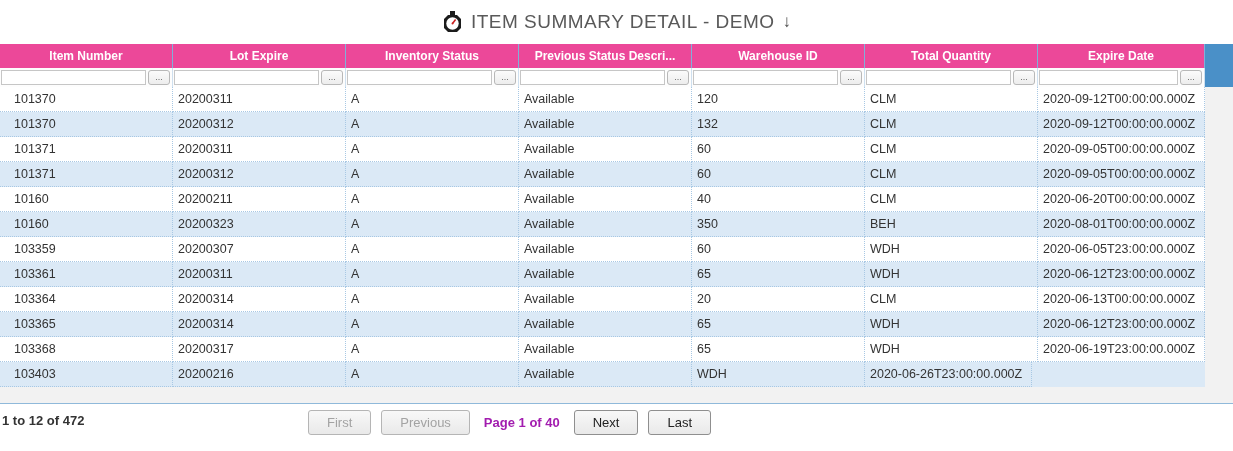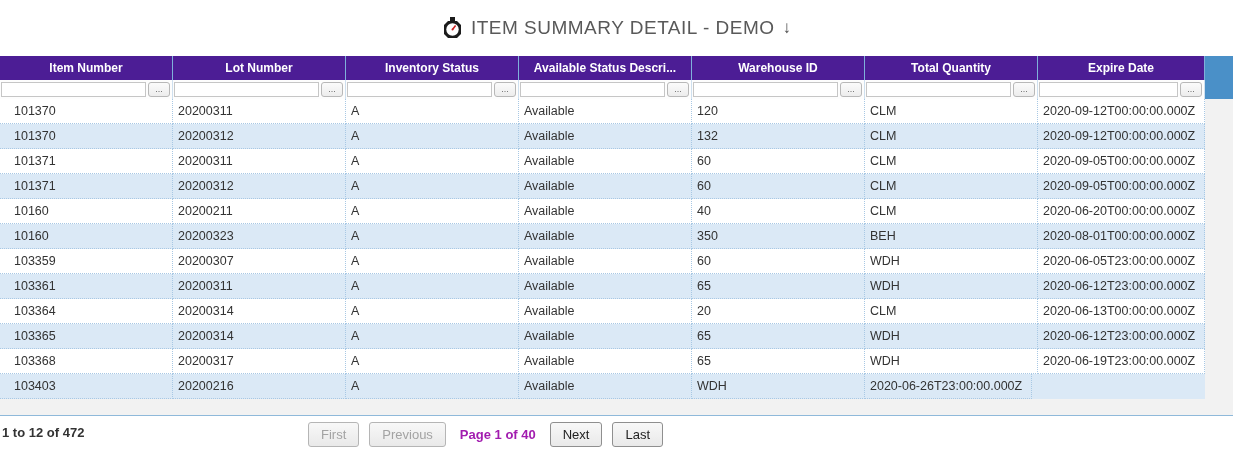--- a/index.html
+++ b/index.html
@@ -1,30 +1,30 @@
 <!DOCTYPE html>
 <html><head>
 <meta charset="utf-8">
 <style>
   * { margin:0; padding:0; box-sizing:border-box; }
   html,body { width:1233px; height:451px; background:#ffffff;
     font-family:"Liberation Sans", sans-serif; overflow:hidden; }
 
   
-  .titlebar { height:56px; display:flex; align-items:center; justify-content:center; gap:8px; }
+  .titlebar { height:44px; display:flex; align-items:center; justify-content:center; gap:8px; }
   .title-text { font-size:19px; color:#595959; letter-spacing:0.5px; }
   .title-arrow { font-size:17px; color:#4a4a4a; }
 
   
   .col0{width:173px;} .col1{width:173px;} .col2{width:173px;} .col3{width:173px;}
   .col4{width:173px;} .col5{width:173px;} .col6{width:167px;}
   .gutter{width:28px;}
 
   
-  .header-row { display:flex; height:24px; background:#4c1d95; }
+  .header-row { display:flex; height:24px; background:#ec4899; }
   .hcell { display:flex; align-items:center; justify-content:center;
     color:#ffffff; font-size:12px; font-weight:bold;
     border-right:1px solid #7fb0da; overflow:hidden; white-space:nowrap; }
   .hcell:last-of-type { border-right:none; }
   .header-gutter { background:#4a90c8; }
 
   
   .filter-row { display:flex; height:19px; background:#fdfdfd; align-items:center; }
   .fcell { display:flex; align-items:center; height:100%; padding:1px 2px 1px 1px;
     border-right:1px solid #cfe0ef; }
@@ -43,21 +43,21 @@
     border-right:1px dotted #a8c8e4; border-bottom:1px dotted #a8c8e4;
     overflow:hidden; white-space:nowrap; }
   .cell.col0 { padding-left:14px; }
 
   .separator { border-top:1px solid #8fb9da; box-shadow:0 1px 0 #dceaf6; }
 
   
   .footer { position:relative; height:42px; background:#ffffff; }
   .range-text { position:absolute; left:2px; top:9px; font-size:13px; font-weight:bold; color:#333; }
   .pager { position:absolute; left:308px; top:6px; display:flex; align-items:center; gap:10px; }
-  .pager button { height:25px; padding:0 12px; font-size:13px; color:#222;
+  .pager button { height:25px; padding:0 18px; font-size:13px; color:#222;
     background:linear-gradient(#f8f8f8,#e9e9e9); border:1px solid #8f8f8f; border-radius:3px;
     font-family:"Liberation Sans", sans-serif; cursor:pointer; }
   .pager button.disabled { color:#a3a3a3; border-color:#b5b5b5; }
   .page-label { font-size:13px; font-weight:bold; color:#a21caf; margin:0 4px; }
 
   .stopwatch { display:block; }
 </style>
 </head>
 <body>
 
@@ -68,23 +68,23 @@
     <circle cx="10.5" cy="12.5" r="6.2" fill="#ffffff"></circle>
     <line x1="10.5" y1="12.5" x2="13.6" y2="8.6" stroke="#cc2222" stroke-width="1.6"></line>
     <circle cx="10.5" cy="12.5" r="1" fill="#cc2222"></circle>
   </svg>
   <span class="title-text">ITEM SUMMARY DETAIL - DEMO</span>
   <span class="title-arrow">↓</span>
 </div>
 
 <div class="header-row">
   <div class="hcell col0">Item Number</div>
-  <div class="hcell col1">Lot Number</div>
+  <div class="hcell col1">Lot Expire</div>
   <div class="hcell col2">Inventory Status</div>
-  <div class="hcell col3">Available Status Descri...</div>
+  <div class="hcell col3">Previous Status Descri...</div>
   <div class="hcell col5">Warehouse ID</div>
   <div class="hcell col4">Total Quantity</div>
   <div class="hcell col6">Expire Date</div>
   <div class="gutter header-gutter"></div>
 </div>
 
 <div class="filter-row">
     <div class="fcell col0">
       <input type="text" style="">
       <button class="dots-btn">...</button>

